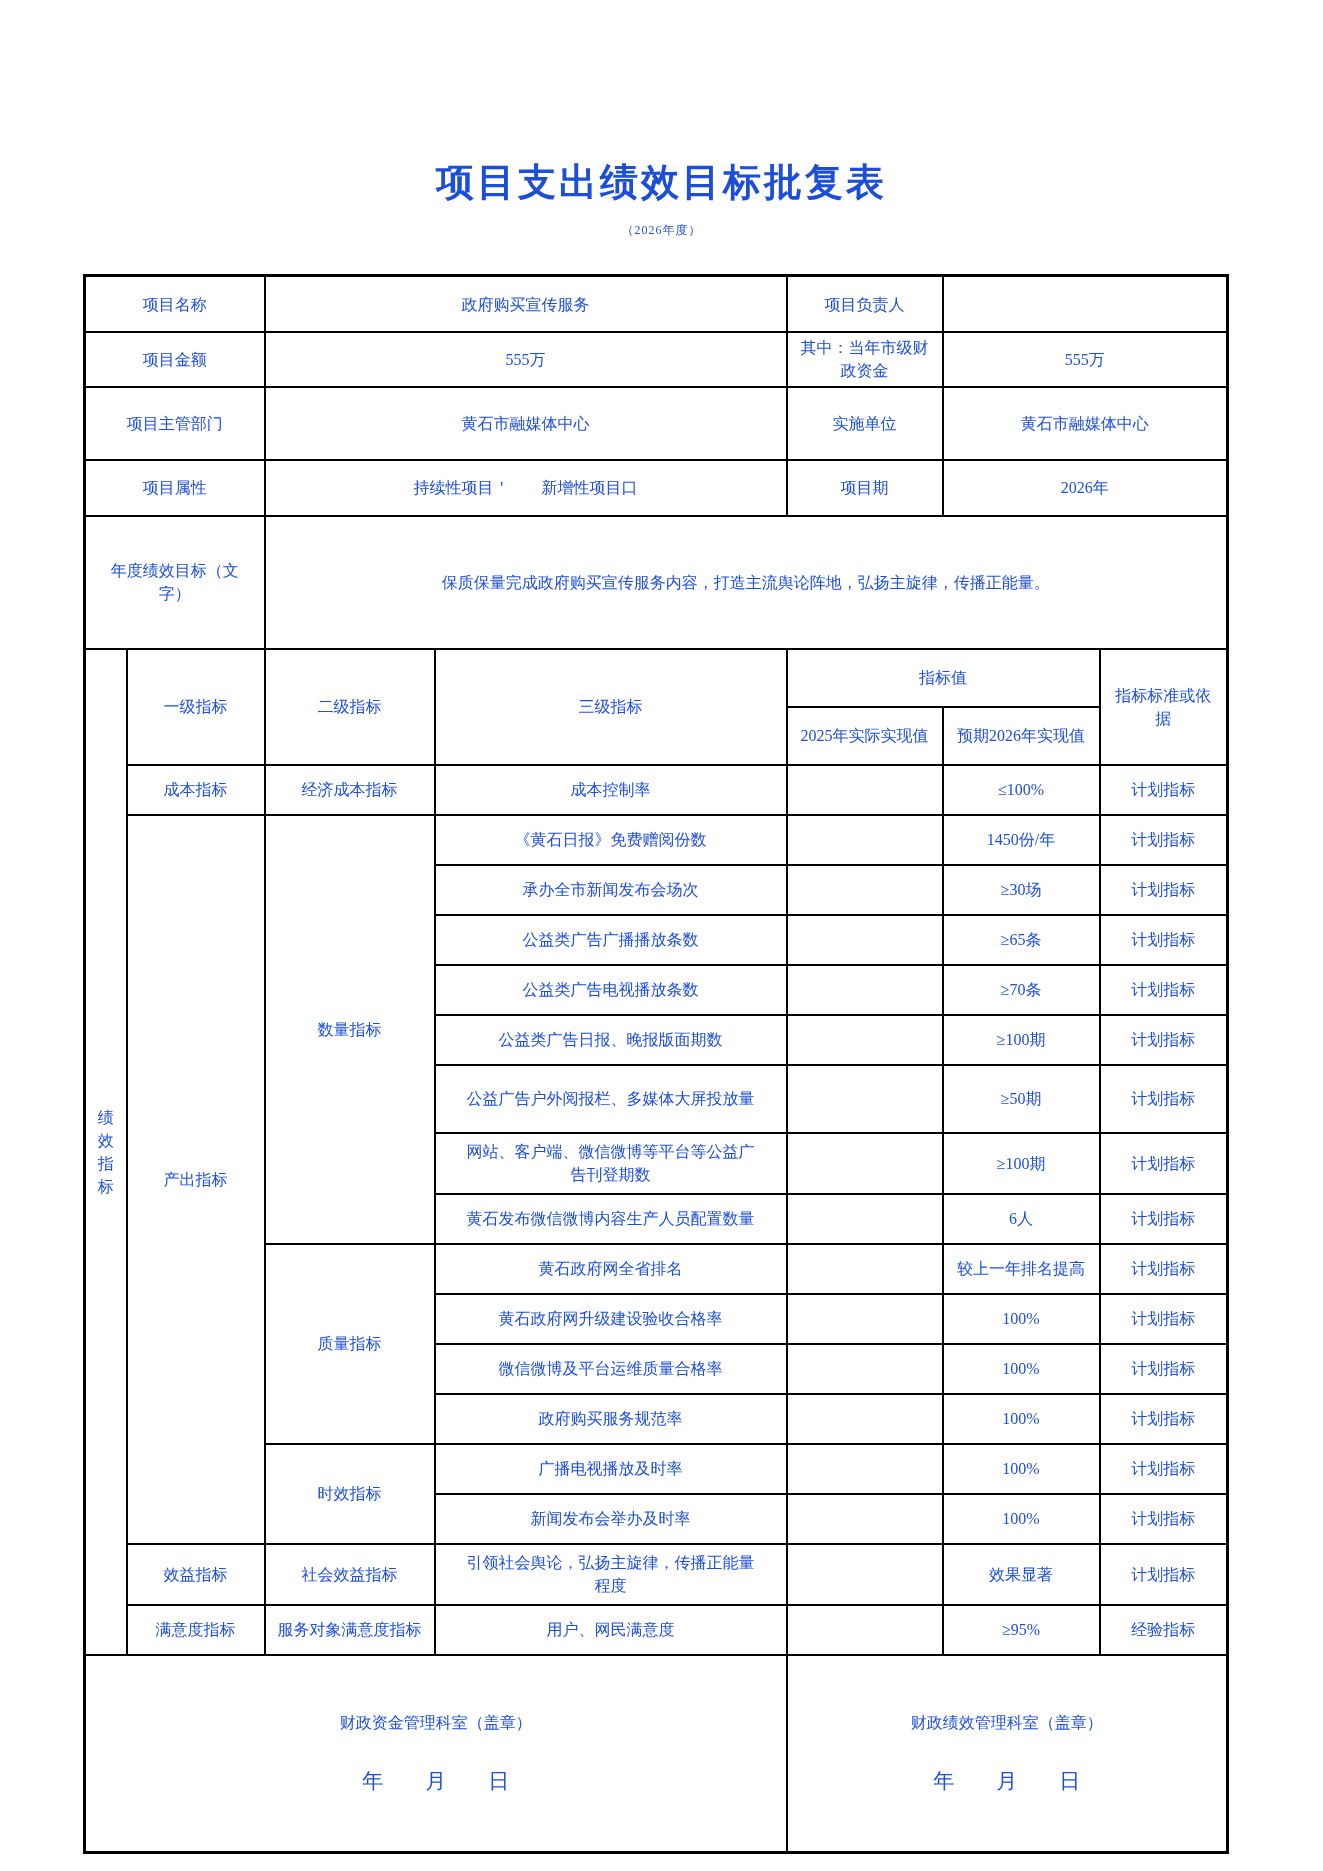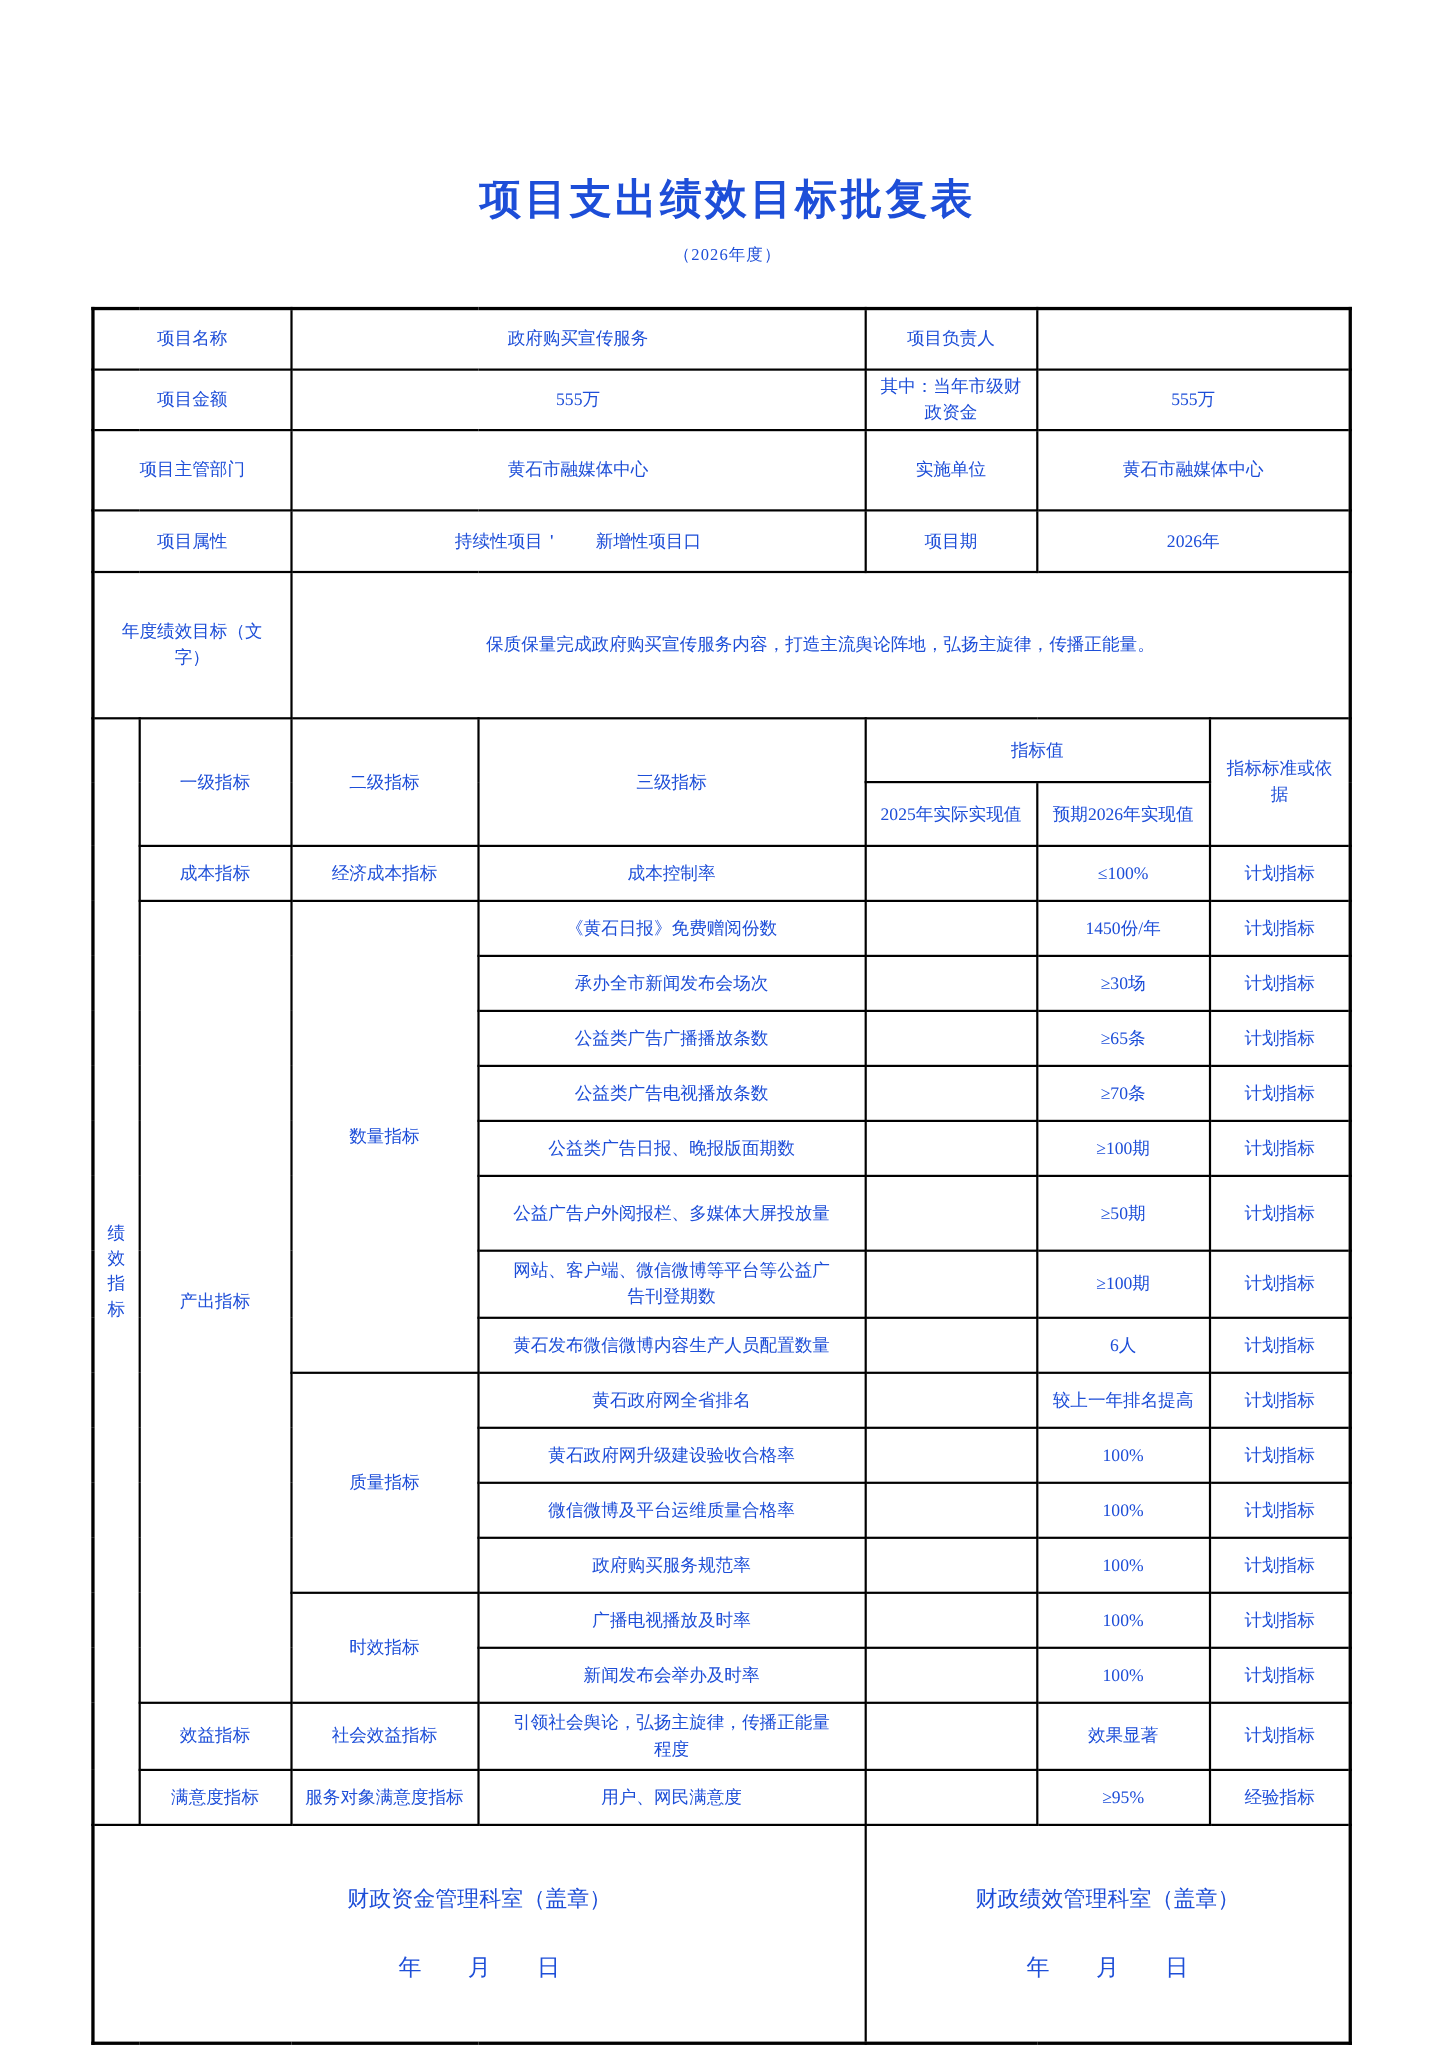--- a/index.html
+++ b/index.html
@@ -15,21 +15,21 @@
     margin:160px 0 0 0;
     text-align:center;
     font-size:38px;
     font-weight:bold;
     letter-spacing:3px;
     line-height:1.2;
   }
   .subtitle{
     margin-top:16px;
     text-align:center;
-    font-size:15px;
+    font-size:12px;
     letter-spacing:1px;
     line-height:1.4;
   }
   table.doc{
     margin:36px 0 0 83px;
     border-collapse:collapse;
     table-layout:fixed;
     width:1143px;
     border:3px solid #000;
   }
@@ -44,21 +44,21 @@
     overflow:hidden;
   }
   td.left{ text-align:left; padding-left:4px;border-radius:15px; }
   td.vertical{
     padding:0;
     font-size:16px;
     line-height:1.6;
     letter-spacing:0;
   }
   .footer-cell{ vertical-align:middle; }
-  .footer-line1{ font-size:20px; }
+  .footer-line1{ font-size:16px; }
   .footer-line2{ font-size:21px; margin-top:8px; }
 </style>
 </head>
 <body>
 
 <div class="page">
 
   <div class="title">项目支出绩效目标批复表</div>
   <div class="subtitle">（2026年度）</div>
 

